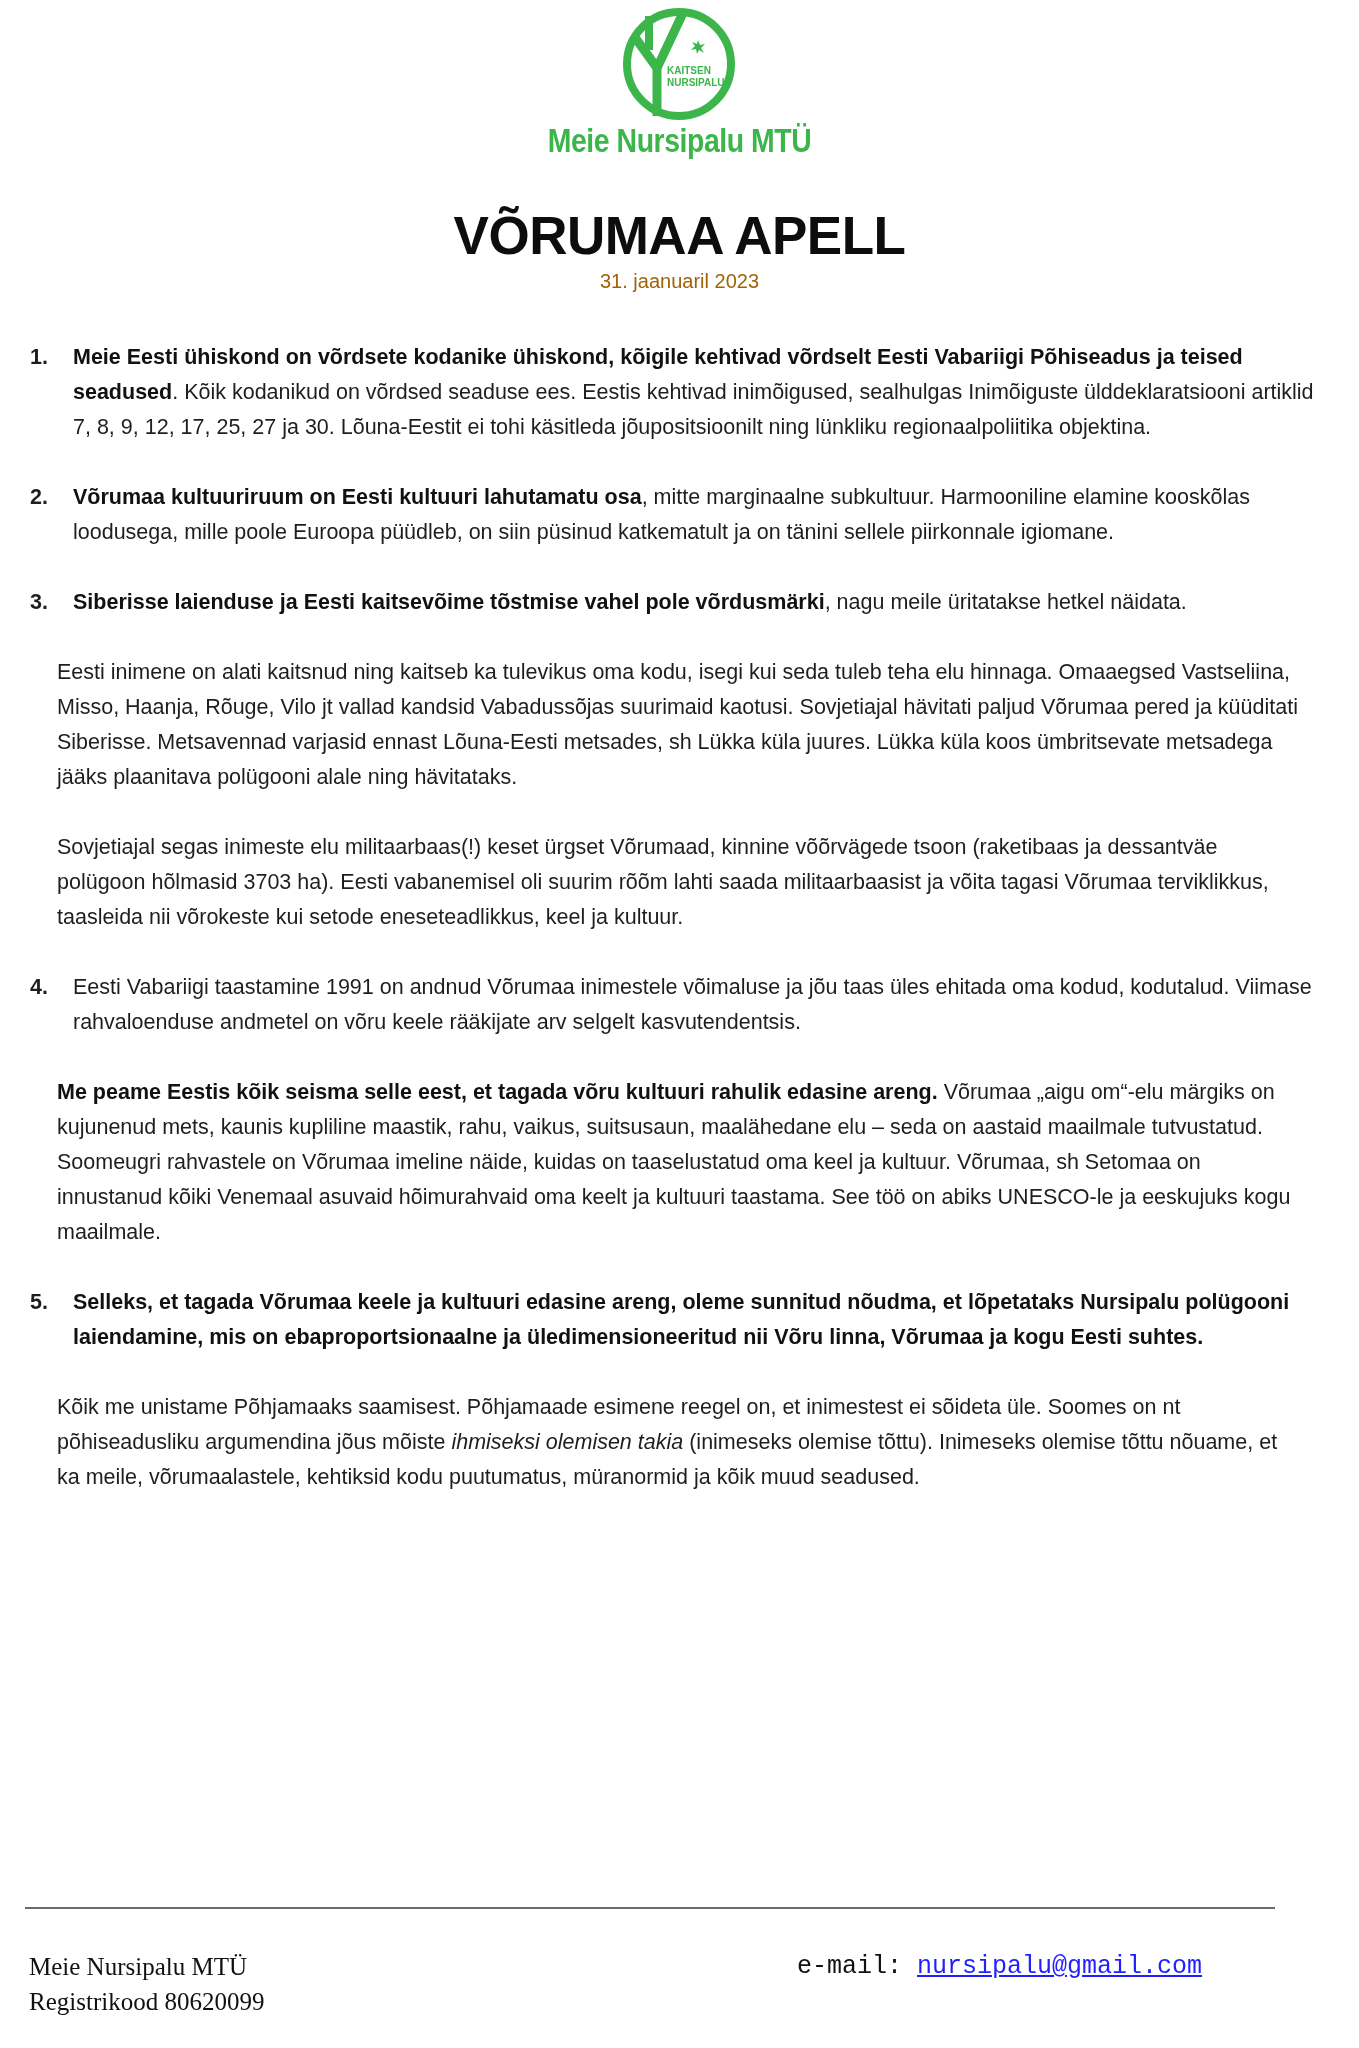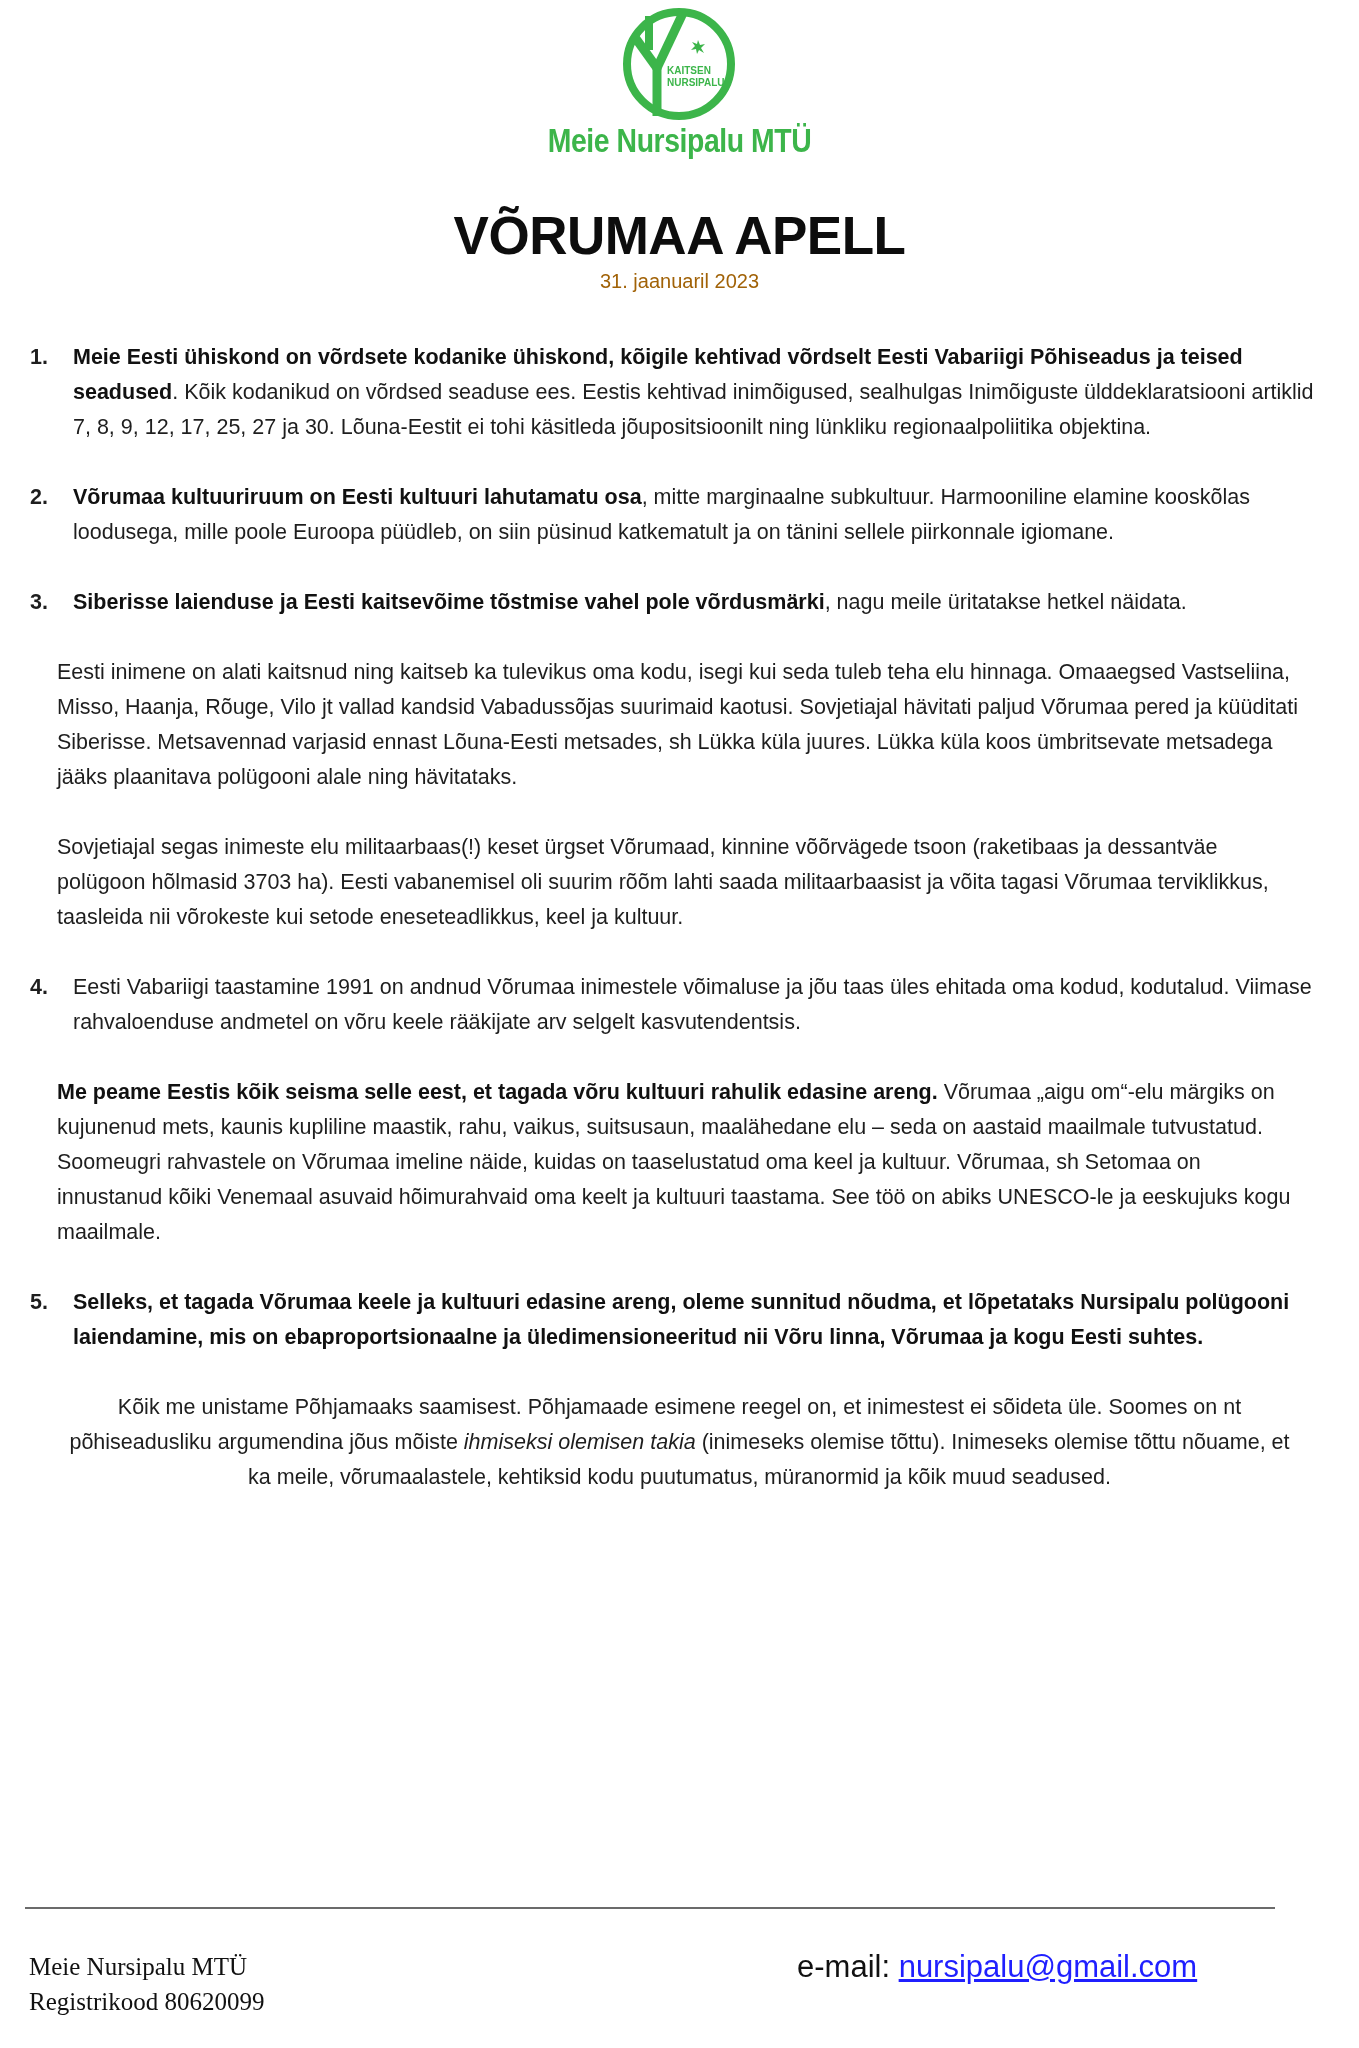--- a/index.html
+++ b/index.html
@@ -11,29 +11,29 @@
   .title { position: absolute; left: 0; width: 1359px; top: 205px; text-align: center;
     font-family: "Liberation Sans", sans-serif; font-weight: bold; font-size: 53px; color: #0d0d0d;
     letter-spacing: -0.5px; }
   .date { position: absolute; left: 0; width: 1359px; top: 270px; text-align: center;
     font-family: "Liberation Sans", sans-serif; font-size: 20px; color: #a16207; }
   .body { position: absolute; left: 0; top: 340px; width: 1359px;
     font-family: "Liberation Sans", sans-serif; font-size: 21.5px; line-height: 35px; color: #1e1e1e; }
   .item { position: relative; padding-left: 73px; width: 1245px; margin: 0 0 35px 0; }
   .item .num { position: absolute; left: 30px; top: 0; font-weight: bold; }
   .sub { padding-left: 57px; width: 1245px; margin: 0 0 35px 0; }
-  .sub.tight { margin-bottom: 12px; text-align: center; }
+  .sub.tight { margin-bottom: 12px; }
   .item p, .sub p { margin: 0; }
   b { font-weight: bold; color: #111; }
   i { font-style: italic; }
   .rule { position: absolute; left: 25px; top: 1907px; width: 1250px; height: 0; border-top: 2px solid #6b6b6b; }
   .footer-left { position: absolute; left: 29px; top: 1949px; font-family: "Liberation Serif", serif;
     font-size: 25px; line-height: 35px; color: #111; }
-  .footer-right { position: absolute; left: 797px; top: 1949px; font-family: Liberation Sans, sans-serif;
-    font-size: 31px; line-height: 35px; color: #111; }
+  .footer-right { position: absolute; left: 797px; top: 1949px; font-family: Liberation Mono, monospace;
+    font-size: 25px; line-height: 35px; color: #111; }
   .footer-right a { color: #1f1fff; text-decoration: underline; }
 </style>
 </head>
 <body>
 
 <div class="logo">
   <svg width="140" height="125" viewBox="0 0 140 125">
     <circle cx="69" cy="60" r="52" fill="none" stroke="#3cb54a" stroke-width="8"></circle>
 
     <line x1="47" y1="63" x2="47" y2="112" stroke="#3cb54a" stroke-width="9"></line>

